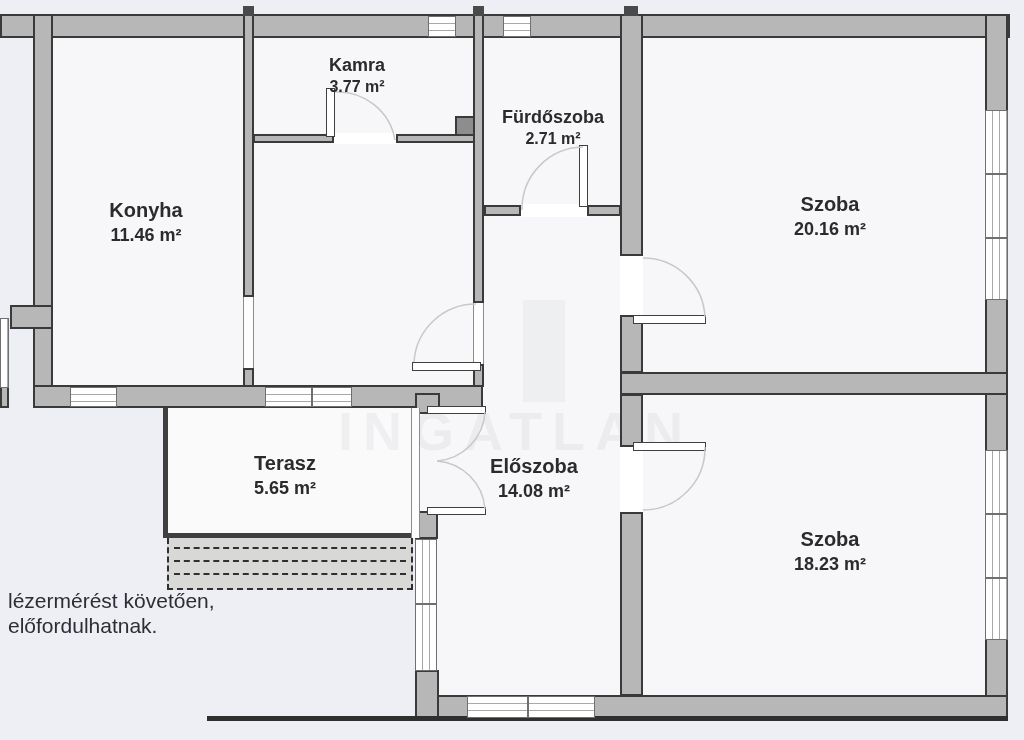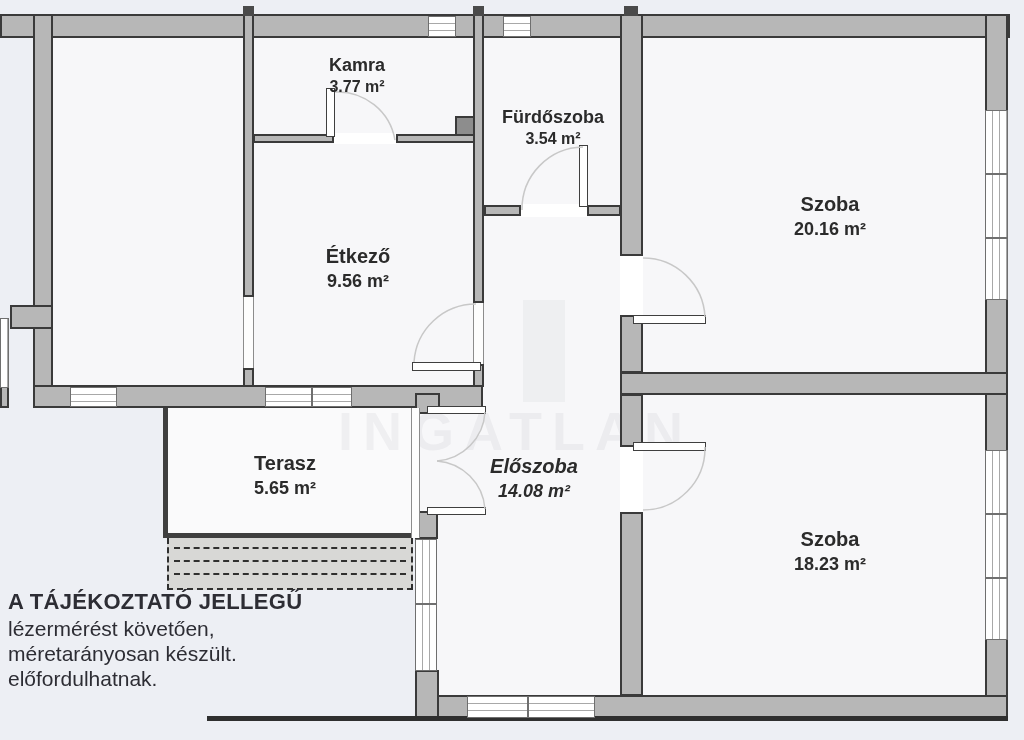--- a/index.html
+++ b/index.html
@@ -130,49 +130,47 @@
       <path d="M 335 92 A 58 58 0 0 1 395 140"></path>
       <path d="M 583 147 A 62 62 0 0 0 522 210"></path>
       <path d="M 414 362 A 62 62 0 0 1 476 304"></path>
       <path d="M 643 258 A 62 62 0 0 1 705 317"></path>
       <path d="M 705 447 A 62 62 0 0 1 643 510"></path>
       <path d="M 485 412 A 52 52 0 0 1 437 461"></path>
       <path d="M 485 509 A 52 52 0 0 0 437 461"></path>
     </g>
   </svg>
 
+  <div class="room-label" style="left:146px;top:222px;">
+    <span class="room-name">Konyha</span>
+    <span class="room-area">11.46 m²</span>
+  </div>
   <div class="room-label small" style="left:357px;top:76px;">
     <span class="room-name">Kamra</span>
     <span class="room-area">3.77 m²</span>
   </div>
-  <div class="room-label" style="left:358px;top:268px;">
-    <span class="room-name">Étkező</span>
-    <span class="room-area">9.56 m²</span>
-  </div>
   <div class="room-label small" style="left:553px;top:128px;">
     <span class="room-name">Fürdőszoba</span>
-    <span class="room-area">3.54 m²</span>
+    <span class="room-area">2.71 m²</span>
   </div>
   <div class="room-label" style="left:830px;top:216px;">
     <span class="room-name">Szoba</span>
     <span class="room-area">20.16 m²</span>
   </div>
-  <div class="room-label" style="left:534px;top:478px;font-style:italic;">
+  <div class="room-label" style="left:534px;top:478px;">
     <span class="room-name">Előszoba</span>
     <span class="room-area">14.08 m²</span>
   </div>
   <div class="room-label" style="left:830px;top:551px;">
     <span class="room-name">Szoba</span>
     <span class="room-area">18.23 m²</span>
   </div>
   <div class="room-label" style="left:285px;top:475px;">
     <span class="room-name">Terasz</span>
     <span class="room-area">5.65 m²</span>
   </div>
 
   <div class="disclaimer">
-    <div class="disc-title">A TÁJÉKOZTATÓ JELLEGŰ</div>
     <div class="disc-body">lézermérést követően,</div>
-    <div class="disc-body">méretarányosan készült.</div>
     <div class="disc-body">előfordulhatnak.</div>
   </div>
 
 </div>
 
 </body></html>

